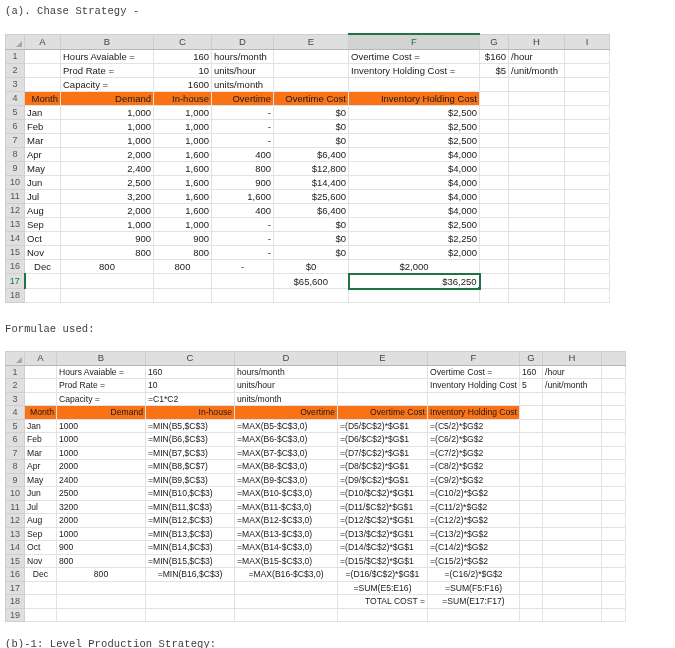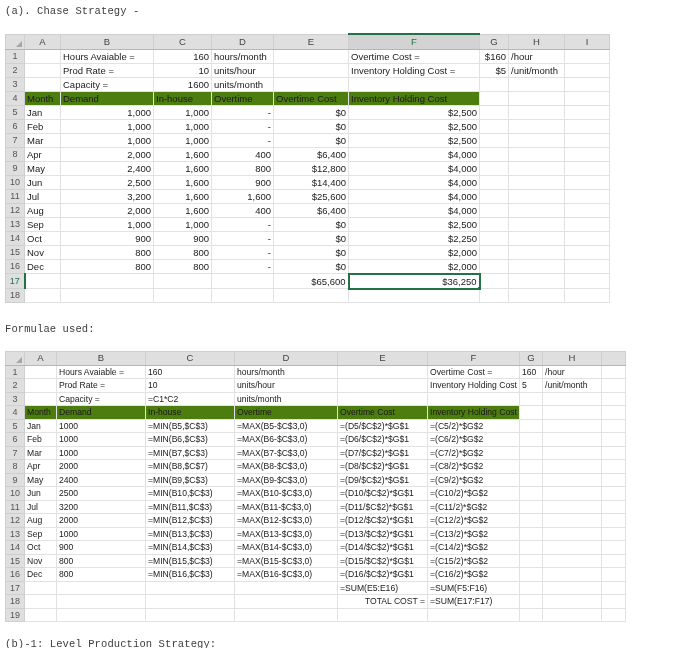--- a/index.html
+++ b/index.html
@@ -89,28 +89,28 @@
     color: #217346;
     border-right: 2px solid #217346;
   }
 
   .num    { text-align: right; padding-right: 3px; }
   .left   { text-align: left;  padding-left: 3px; }
   .bold   { font-weight: bold; }
 
   
   .bx-t { border-top: 1px solid #4a4a4a; }
-  .bx-b { border-bottom: 1px solid #4a4a4a; }
+  .bx-b { border-bottom: 1px solid #4a4a4a; text-align: center; }
   .bx-l { border-left: 1px solid #4a4a4a; }
   .bx-r { border-right: 1px solid #4a4a4a; }
 
   .hdr-cell {
-    background: #4d7c0f;
+    background: #f97316;
     font-weight: bold;
-    text-align: left;
+    text-align: right;
     border: 1px solid #4a4a4a;
   }
 
   .selcell {
     border: 2px solid #217346 !important;
     position: relative;
   }
   .selcell::after {
     content: "";
     position: absolute;

